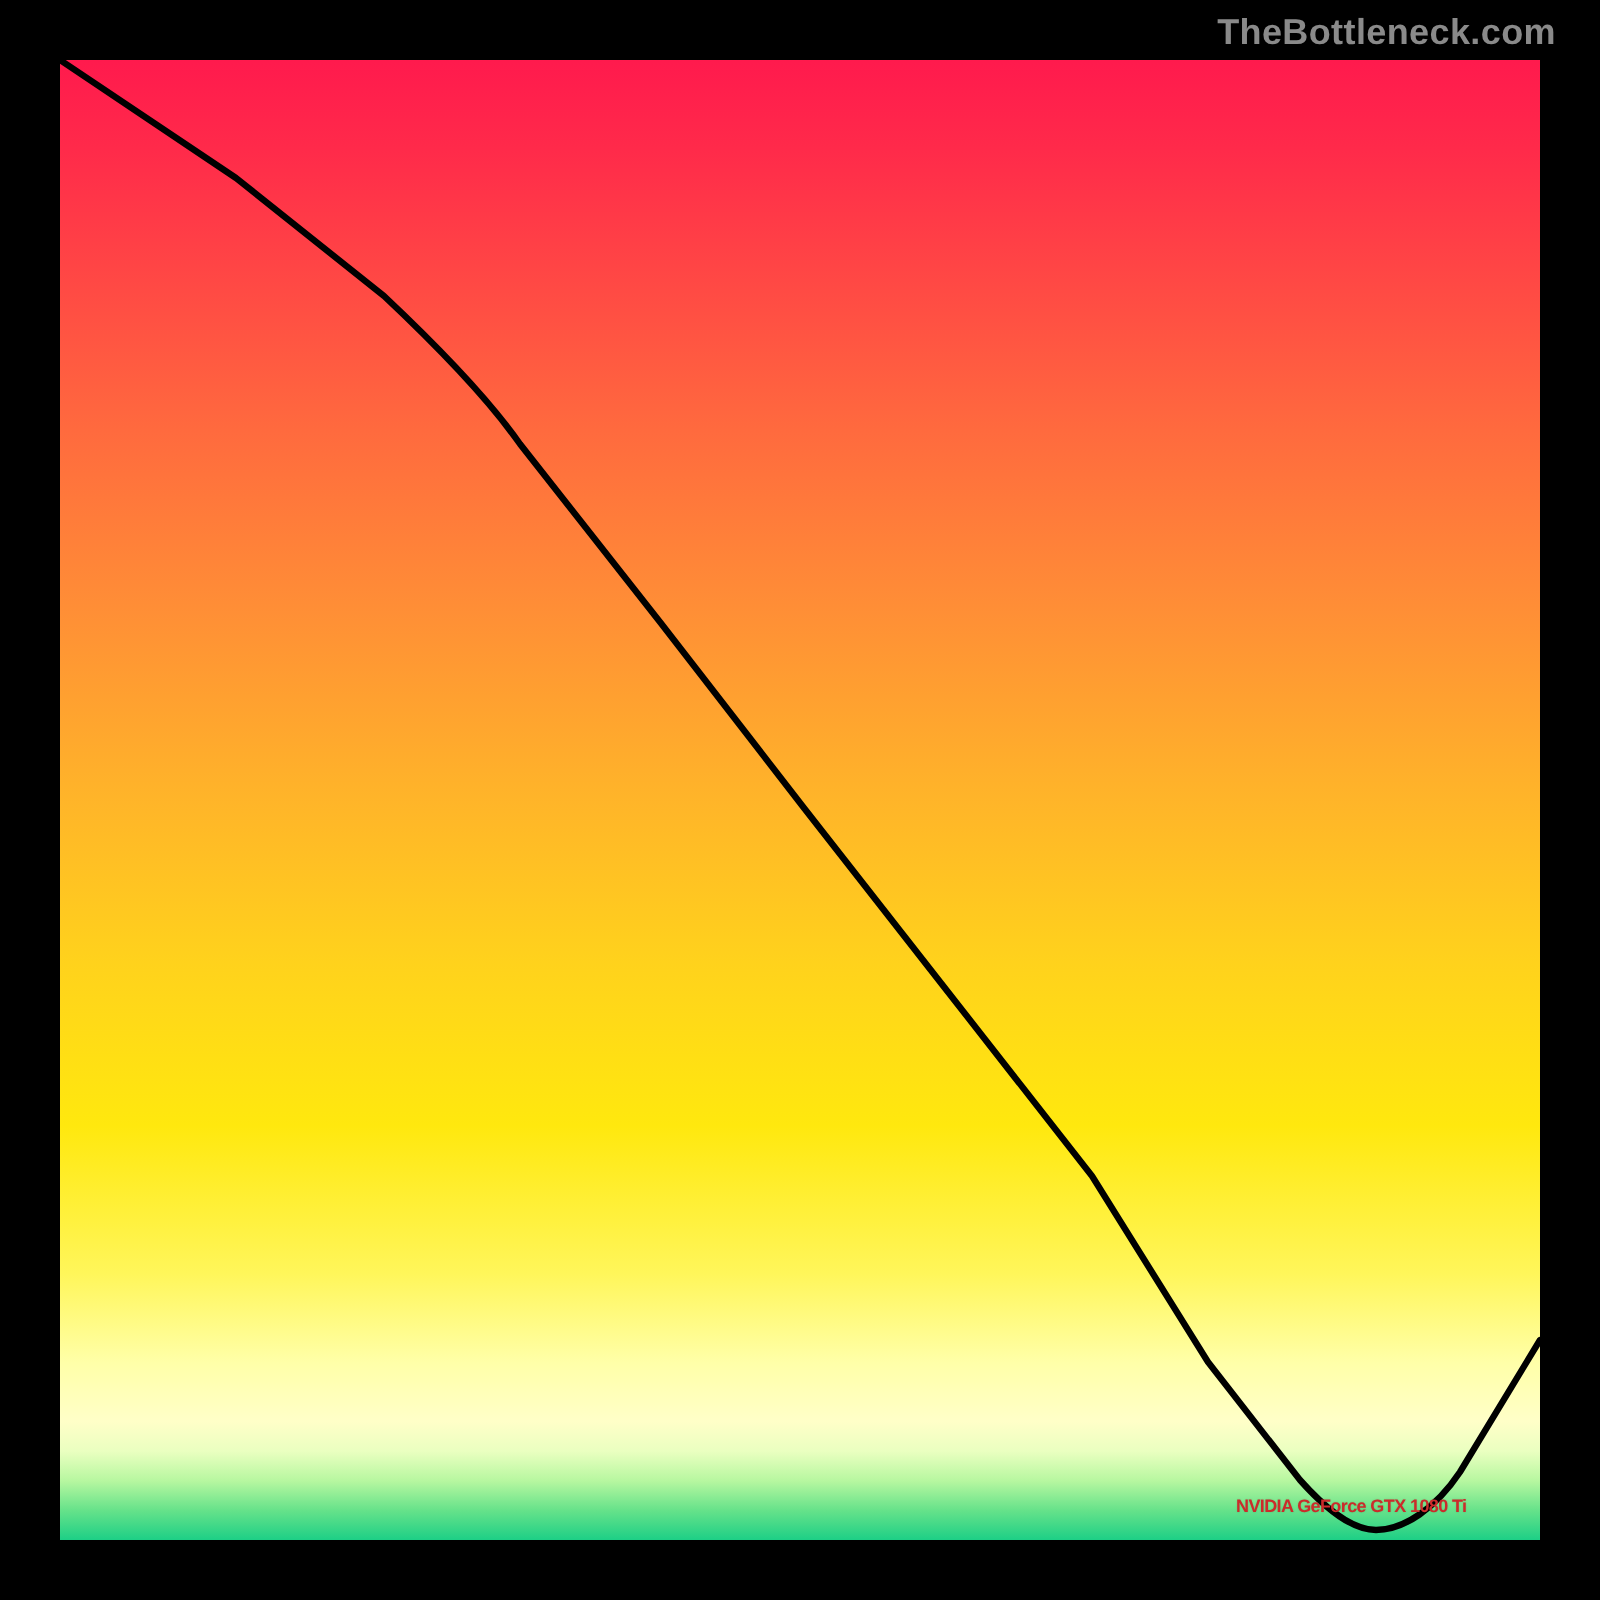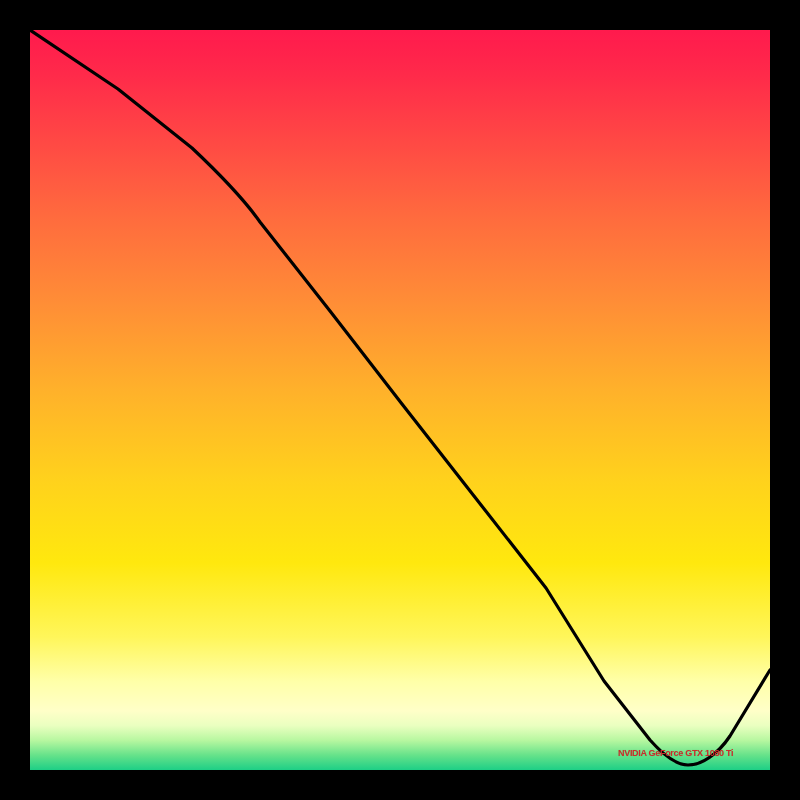--- a/index.html
+++ b/index.html
@@ -71,20 +71,21 @@
     font-weight: 700;
     letter-spacing: -0.3px;
     white-space: nowrap;
     text-shadow: 0 0 1px rgba(0,0,0,0.15);
   }
 </style>
 </head>
 <body>
 
 <div class="frame">
+  <div class="watermark">TheBottleneck.com</div>
 
   <div class="plot-area">
     <div class="grad"></div>
 
     <svg class="curve" width="740" height="740" viewBox="0 0 740 740">
 
       <path d="
         M 0 0
         L 88 59
         L 162 118

